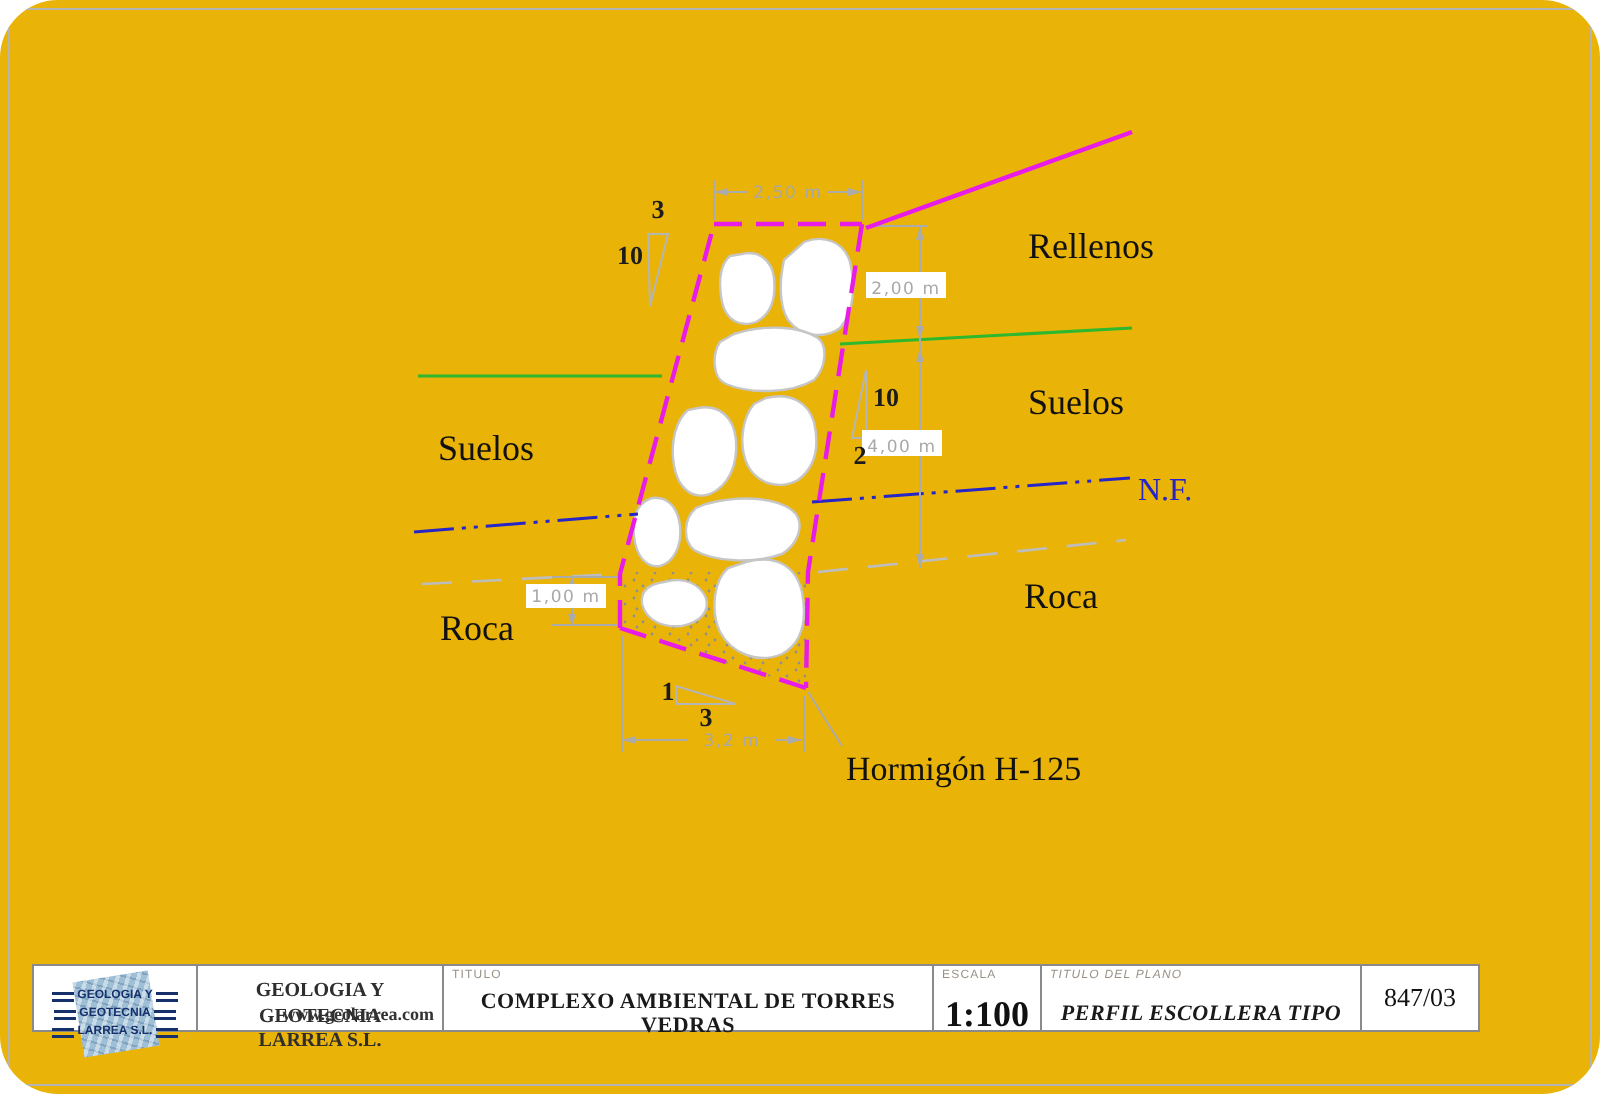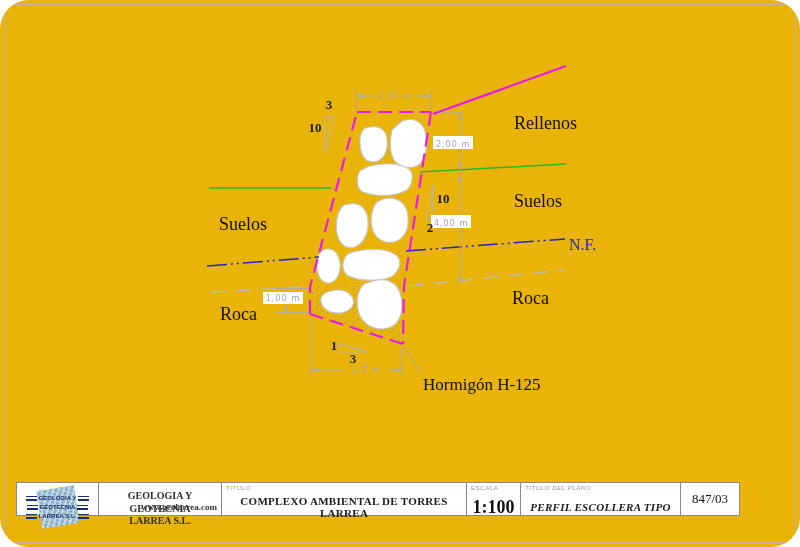--- a/index.html
+++ b/index.html
@@ -188,21 +188,21 @@
     </div>
     <div class="cell c-comp">
       <div class="comp-name">
         <div>GEOLOGIA Y GEOTECNIA</div>
         <div>LARREA S.L.</div>
       </div>
       <div class="website">www.geolarrea.com</div>
     </div>
     <div class="cell c-tit">
       <div class="lbl">TITULO</div>
-      <div class="vcenter proj-title">COMPLEXO AMBIENTAL DE TORRES LARREA</div>
+      <div class="vcenter proj-title">COMPLEXO AMBIENTAL DE TORRES VEDRAS</div>
     </div>
     <div class="cell c-esc">
       <div class="lbl">ESCALA</div>
       <div class="vcenter scale-val">1:100</div>
     </div>
     <div class="cell c-plan">
       <div class="lbl">TITULO DEL PLANO</div>
       <div class="vcenter sheet-title">PERFIL ESCOLLERA TIPO</div>
     </div>
     <div class="cell c-num">

